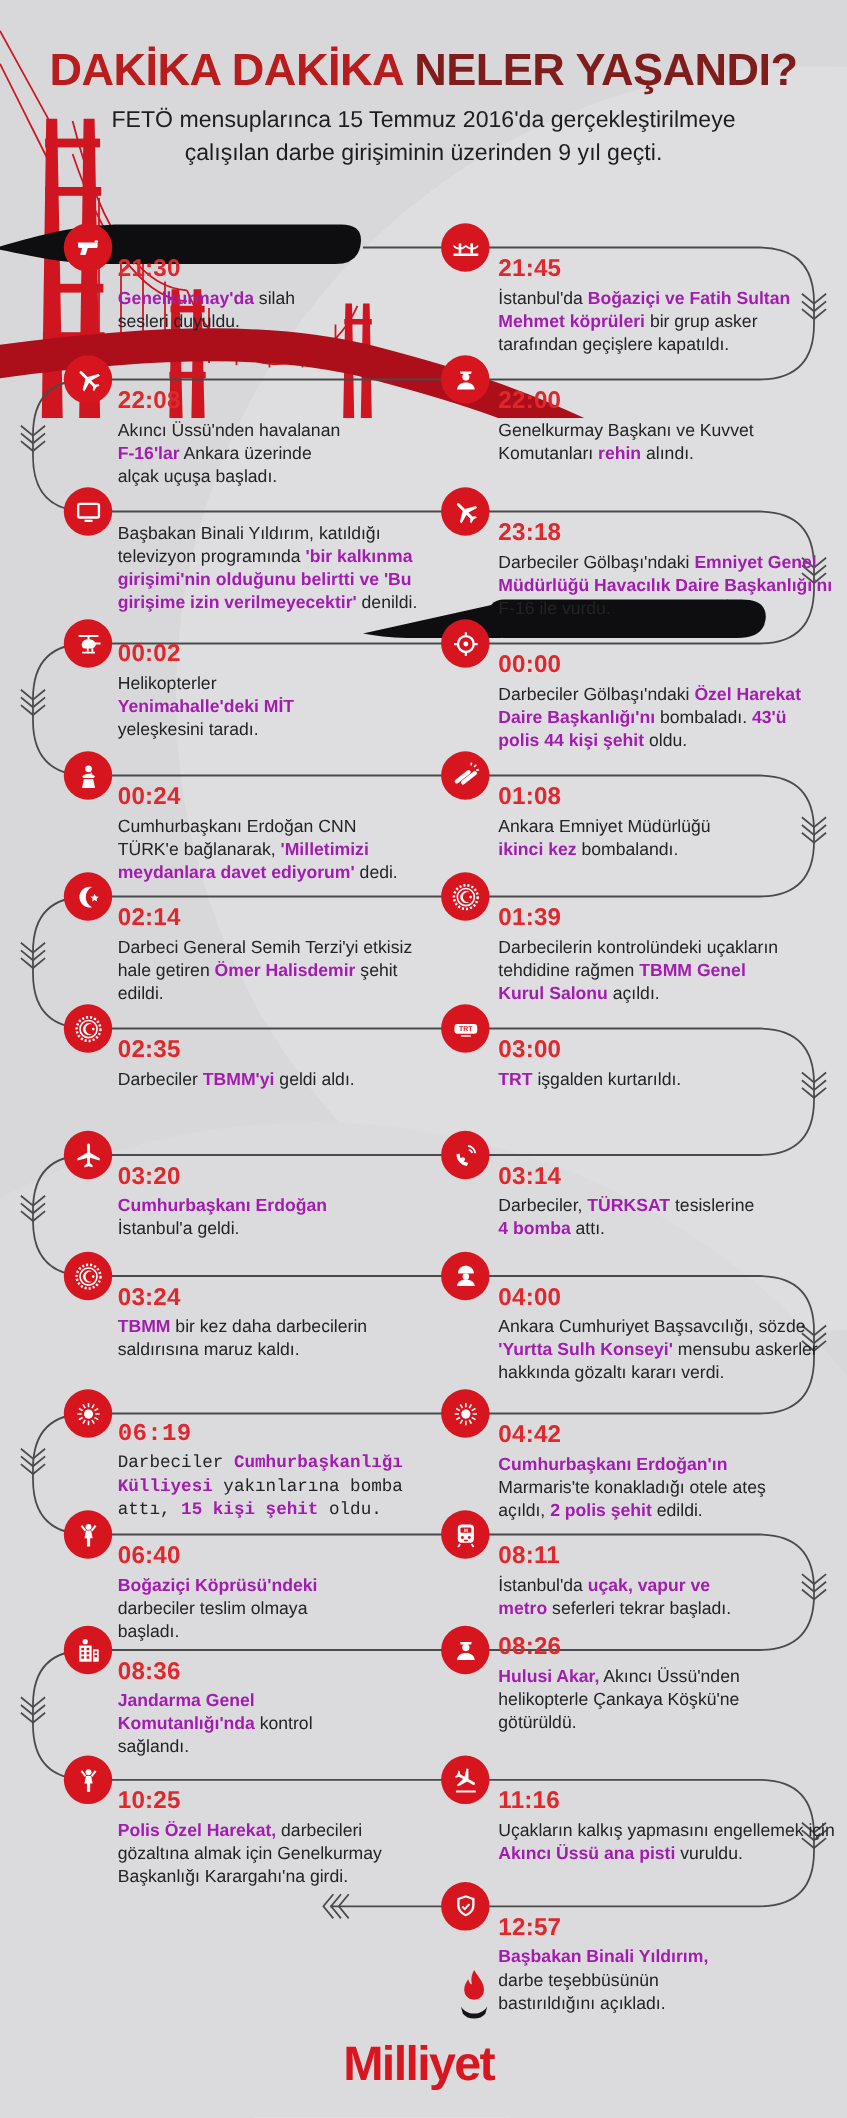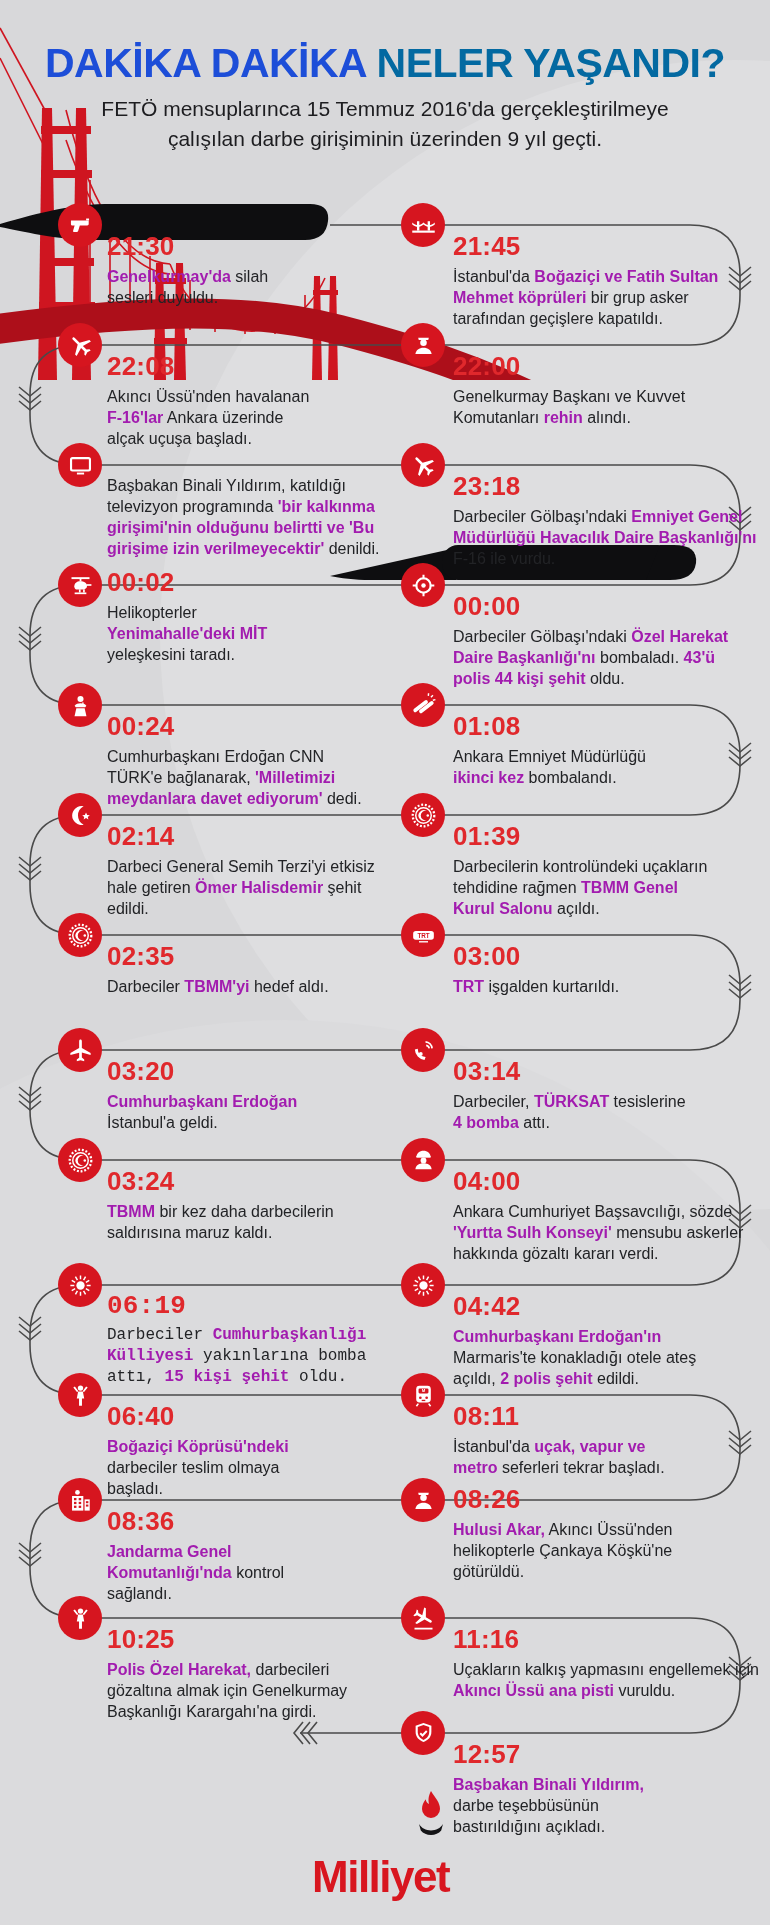--- a/index.html
+++ b/index.html
@@ -4,35 +4,35 @@
 <style>
   html,body{margin:0;padding:0;}
   .stage{position:relative;width:770px;height:1925px;background:#d8d8da;overflow:hidden;
          font-family:"Liberation Sans",sans-serif;}
   .bg-circle{position:absolute;border-radius:50%;}
   #bgc1{width:1150px;height:1150px;left:160px;top:60px;background:#dedee0;}
   #bgc2{width:1250px;height:1250px;left:-340px;top:1020px;background:#dbdbdd;}
 
   .title{position:absolute;top:40px;left:0;width:770px;text-align:center;
          font-weight:bold;font-size:41px;letter-spacing:-0.5px;white-space:nowrap;}
-  .title .red{color:#1d4ed8;}
-  .title .blk{color:#0369a1;}
+  .title .red{color:#b91c1c;}
+  .title .blk{color:#7f1d1d;}
   .subtitle{position:absolute;top:94px;left:0;width:770px;text-align:center;
             font-size:21px;line-height:30px;color:#1d1d20;}
 
   .banner-text{position:absolute;color:#fff;font-weight:bold;font-size:17px;
                letter-spacing:.3px;display:flex;align-items:center;justify-content:center;
                white-space:nowrap;}
   #banner1-text{left:85px;top:204px;width:238px;height:35px;}
   #banner2-text{left:438px;top:544px;width:266px;height:35px;}
 
   .t-icon{position:absolute;width:44px;height:44px;border-radius:50%;background:#d6151f;
           display:flex;align-items:center;justify-content:center;z-index:6;}
   .t-item{position:absolute;z-index:5;}
-  .t-time{font-weight:bold;font-size:26px;color:#e0282c;letter-spacing:.2px;}
+  .t-time{font-weight:bold;font-size:22px;color:#e0282c;letter-spacing:.2px;}
   .t-text{font-size:16px;line-height:21px;color:#222326;margin-top:4px;}
   .t-text b{color:#a21caf;}
 
   #snake,#banners,#bridge{position:absolute;left:0;top:0;pointer-events:none;}
   #snake{z-index:4;} #banners{z-index:5;} #bridge{z-index:1;}
   .bg-circle{z-index:0;}
 
   .logo{position:absolute;left:312px;top:1788px;display:flex;align-items:flex-end;z-index:6;flex-direction:column;}
   .logo-text{font-weight:bold;font-size:44px;color:#d8161f;letter-spacing:-1.5px;line-height:58px;}
 </style>
@@ -247,21 +247,21 @@
         <svg viewBox="0 0 24 24" width="27" height="27" fill="#fff">
           <path d="M4 4.6h16v1.7H4z"></path>
           <rect x="11.2" y="6.2" width="1.6" height="2.2"></rect>
           <path d="M6.5 12.6c0-2.6 2.3-4.4 5.2-4.4 3.6 0 6.1 1.8 6.1 4.2 0 1.9-1.6 3.2-4 3.2H9c-1.5 0-2.5-1.2-2.5-3z"></path>
           <path d="M17.3 10.8h4.4v1.5h-4.4z"></path>
           <path d="M6.8 18.2h10.4v1.5H6.8z"></path>
           <rect x="10.6" y="15.4" width="1.5" height="2.8"></rect>
           <rect x="14.3" y="15.4" width="1.5" height="2.8"></rect>
         </svg>
       </div>
-      <div class="t-item" style="left: 107px; top: 567px; width: 215px;">
+      <div class="t-item" style="left: 107px; top: 581px; width: 215px;">
         <div class="t-time">00:02</div>
         <div class="t-text"><span>Helikopterler </span><b>Yenimahalle'deki MİT</b><span> yeleşkesini taradı.</span></div>
       </div>
       <div class="t-icon" style="left: 58px; top: 683px;">
         <svg viewBox="0 0 24 24" width="27" height="27" fill="#fff">
           <circle cx="12" cy="6.2" r="2.7"></circle>
           <path d="M6.8 12.2c1.3-1.4 3-2.1 5.2-2.1s3.9.7 5.2 2.1l-1 1.4H7.8z"></path>
           <path d="M8.3 14.4h7.4l1.6 7.2H6.7z"></path>
           <rect x="13.6" y="9.2" width="1.1" height="3.4"></rect>
         </svg>
@@ -308,21 +308,21 @@
       <div class="t-icon" style="left: 58px; top: 913px;">
         <svg viewBox="0 0 24 24" width="27" height="27" fill="#fff">
           <circle cx="12" cy="12" r="9.6" fill="none" stroke="#fff" stroke-width="2" stroke-dasharray="1.7 1.6"></circle>
           <circle cx="12" cy="12" r="6.9" fill="none" stroke="#fff" stroke-width="1.3"></circle>
           <path d="M14.9 8.1a4.7 4.7 0 1 0 0 7.8 4.1 4.1 0 1 1 0-7.8z"></path>
           <circle cx="15.8" cy="12" r="1.1"></circle>
         </svg>
       </div>
       <div class="t-item" style="left: 107px; top: 941px; width: 320px;">
         <div class="t-time">02:35</div>
-        <div class="t-text"><span>Darbeciler </span><b>TBMM'yi</b><span> hedef aldı.</span></div>
+        <div class="t-text"><span>Darbeciler </span><b>TBMM'yi</b><span> geldi aldı.</span></div>
       </div>
       <div class="t-icon" style="left: 401px; top: 913px;">
         <svg viewBox="0 0 24 24" width="27" height="27" fill="#fff">
           <rect x="2.8" y="8" width="18.4" height="7.8" rx="2.4" fill="#fff"></rect>
           <text x="12" y="13.9" text-anchor="middle" font-family="Liberation Sans, sans-serif" font-weight="bold" font-size="5.6" fill="#d6151f">TRT</text>
           <rect x="8" y="17" width="8" height="1.2" fill="#fff"></rect>
         </svg>
       </div>
       <div class="t-item" style="left: 453px; top: 941px; width: 300px;">
         <div class="t-time">03:00</div>

